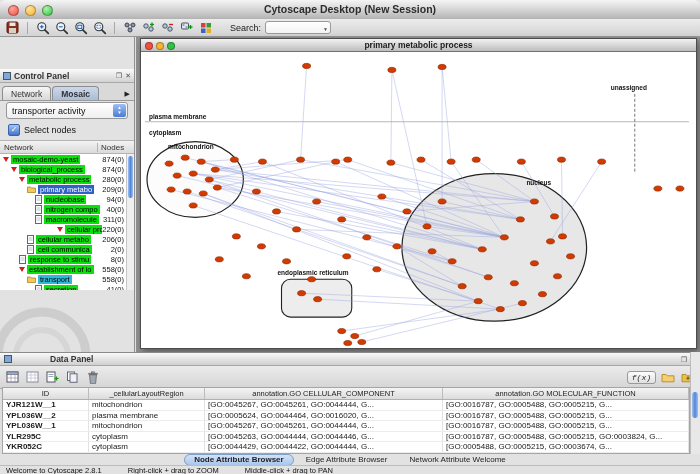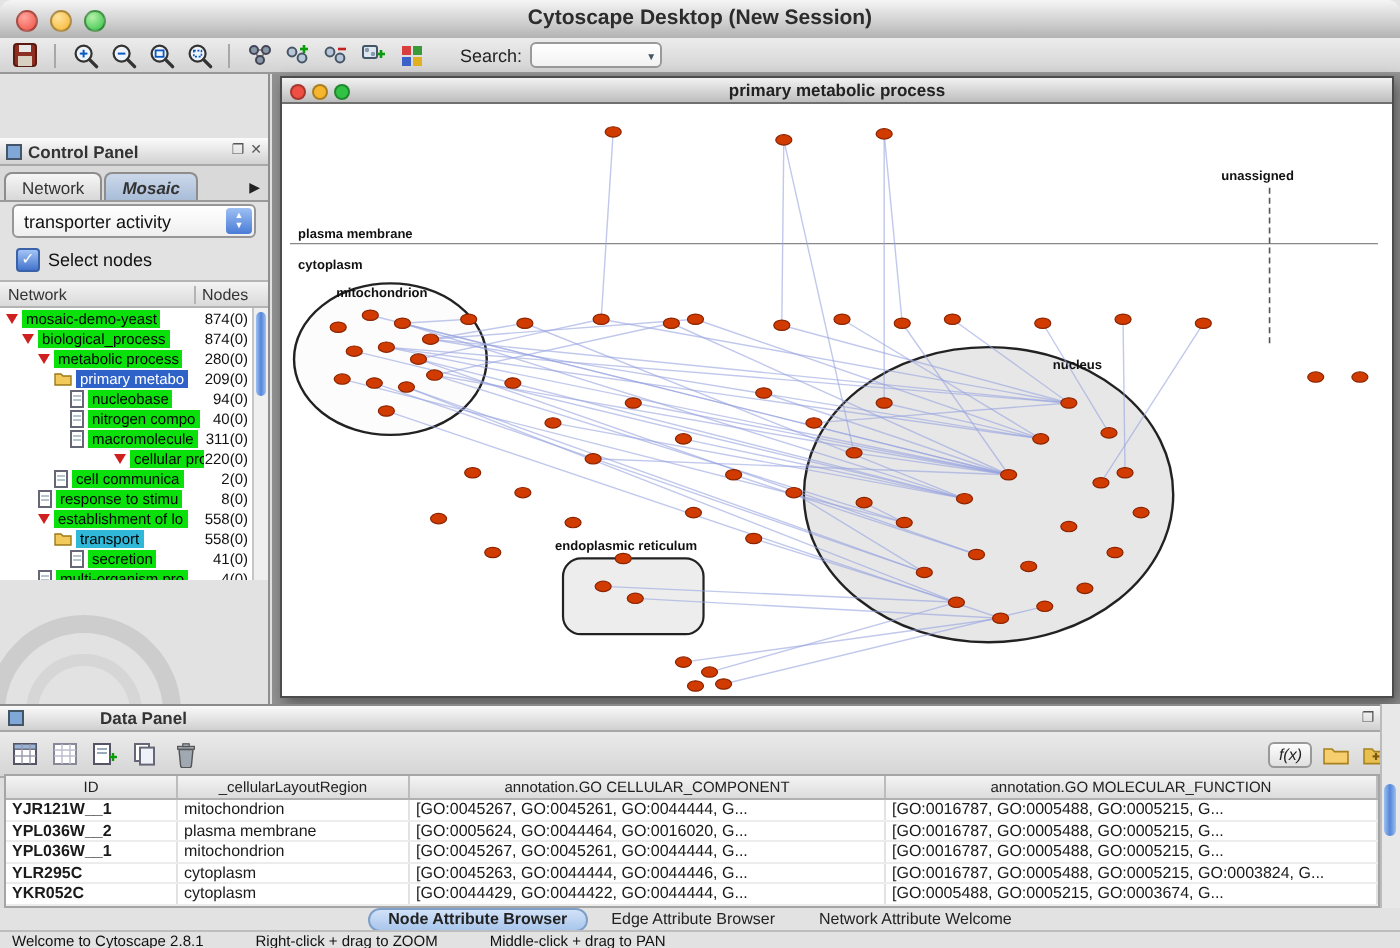--- a/index.html
+++ b/index.html
@@ -37,21 +37,21 @@
   .control-panel{position:absolute;left:0;top:0;width:135px;height:315px;
     background:#e2e2e2;border-right:1px solid #909090;box-sizing:border-box;}
   .cp-header{height:13px;background:linear-gradient(#fbfbfb,#d2d2d2);
     border-bottom:1px solid #a8a8a8;display:flex;align-items:center;padding:0 3px;gap:3px;margin-top:32px;}
   .cp-header .cp-title{font-size:8.5px;font-weight:bold;color:#333;flex:1;}
   .mini-ico{font-size:7px;color:#555;line-height:1;}
   .cp-tabs{height:17px;display:flex;align-items:flex-end;background:#d9d9d9;
     border-bottom:1px solid #9a9a9a;padding:0 2px;gap:1px;}
   .cp-tab{font-size:8.5px;padding:2px 8px 1px;border:1px solid #8d8d8d;border-bottom:none;
     border-radius:4px 4px 0 0;background:linear-gradient(#f6f6f6,#d8d8d8);color:#333;}
-  .cp-tab.active{background:linear-gradient(#ccd8ea,#a9bdd8);font-weight:bold;font-style:italic;}
+  .cp-tab.active{background:linear-gradient(#ccd8ea,#a9bdd8);font-weight:bold;}
   .cp-tab-arrow{margin-left:auto;font-size:7px;color:#222;padding:0 2px 2px;}
   .cp-label{font-size:9px;color:#1a1a1a;padding:3px 6px 1px;}
   .combo{margin:1px 6px 3px;height:15px;border:1px solid #969696;border-radius:3px;
     background:linear-gradient(#ffffff,#efefef);display:flex;align-items:center;
     font-size:9px;padding-left:5px;position:relative;color:#111;}
   .combo-btn{position:absolute;right:1px;top:1px;bottom:1px;width:13px;border-radius:2px;
     background:linear-gradient(#9dc0f4,#4a7cd6);display:flex;flex-direction:column;
     align-items:center;justify-content:center;color:#fff;font-size:4.5px;line-height:1.1;}
   .checkbox-row{display:flex;align-items:center;gap:4px;padding:2px 8px 4px;}
   .checkbox{width:10px;height:10px;border-radius:2px;border:1px solid #3a62a8;
@@ -88,21 +88,21 @@
   .canvas{position:absolute;top:13px;left:0;right:0;bottom:0;background:#fff;}
   .canvas svg{width:100%;height:100%;display:block;font-family:"Liberation Sans",sans-serif;}
 
   
   .data-panel{position:absolute;left:0;right:0;top:352px;height:102px;background:#dedede;border-top:1px solid #8a8a8a;box-sizing:border-box;}
   .dp-titlebar{height:12px;background:linear-gradient(#fafafa,#d0d0d0);border-bottom:1px solid #a8a8a8;
     display:flex;align-items:center;gap:3px;padding:0 4px;}
   .dp-title{font-size:8.5px;font-weight:bold;color:#333;flex:1;margin-left:35px;}
   .dp-toolbar{height:22px;display:flex;align-items:center;gap:3px;padding:0 4px;
     background:linear-gradient(#ebebeb,#d5d5d5);border-bottom:1px solid #ababab;}
-  .dp-right{margin-left:auto;display:flex;align-items:center;gap:3px;}
+  .dp-right{margin-left:auto;display:flex;align-items:center;gap:3px;font-family:Liberation Mono, monospace;}
   .fx-btn{font-size:8px;font-style:italic;border:1px solid #999;border-radius:3px;padding:1px 4px;
     background:linear-gradient(#fdfdfd,#e0e0e0);color:#222;}
   .dp-table{position:absolute;top:34px;left:2px;right:10px;bottom:0;background:#fff;border:1px solid #a5a5a5;box-sizing:border-box;overflow:hidden;}
   .dp-hrow{display:flex;height:11px;background:linear-gradient(#f4f4f4,#dcdcdc);border-bottom:1px solid #b0b0b0;}
   .dp-hcell{font-size:7.5px;color:#222;text-align:center;line-height:11px;border-right:1px solid #bcbcbc;
     overflow:hidden;white-space:nowrap;box-sizing:border-box;}
   .dp-row{display:flex;height:9.5px;border-bottom:1px solid #ececec;}
   .dp-cell{font-size:8px;color:#1a1a1a;line-height:9.5px;padding-left:3px;border-right:1px solid #e2e2e2;
     overflow:hidden;white-space:nowrap;box-sizing:border-box;}
   .c0{width:86px;flex:none;}
@@ -307,20 +307,29 @@
               <line x1="1.5" y1="3" x2="5.5" y2="3" stroke="#9ab" stroke-width="0.7"></line>
               <line x1="1.5" y1="5" x2="5.5" y2="5" stroke="#9ab" stroke-width="0.7"></line>
             </svg>
             <span class="lbl green">macromolecule</span>
             <span class="count">311(0)</span>
           </div>
           <div class="tree-row" style="padding-left: 13px; margin-left: 44px;">
             <span class="tri"></span>
             <span class="lbl green">cellular process</span>
             <span class="count">220(0)</span>
+          </div>
+          <div class="tree-row" style="padding-left: 27px;">
+            <svg class="ticon" width="7" height="9" viewBox="0 0 7 9">
+              <rect x="0.5" y="0.5" width="6" height="8" fill="#fff" stroke="#667"></rect>
+              <line x1="1.5" y1="3" x2="5.5" y2="3" stroke="#9ab" stroke-width="0.7"></line>
+              <line x1="1.5" y1="5" x2="5.5" y2="5" stroke="#9ab" stroke-width="0.7"></line>
+            </svg>
+            <span class="lbl green">cellular metabo</span>
+            <span class="count">206(0)</span>
           </div>
           <div class="tree-row" style="padding-left: 27px;">
             <svg class="ticon" width="7" height="9" viewBox="0 0 7 9">
               <rect x="0.5" y="0.5" width="6" height="8" fill="#fff" stroke="#667"></rect>
               <line x1="1.5" y1="3" x2="5.5" y2="3" stroke="#9ab" stroke-width="0.7"></line>
               <line x1="1.5" y1="5" x2="5.5" y2="5" stroke="#9ab" stroke-width="0.7"></line>
             </svg>
             <span class="lbl green">cell communica</span>
             <span class="count">2(0)</span>
           </div>

